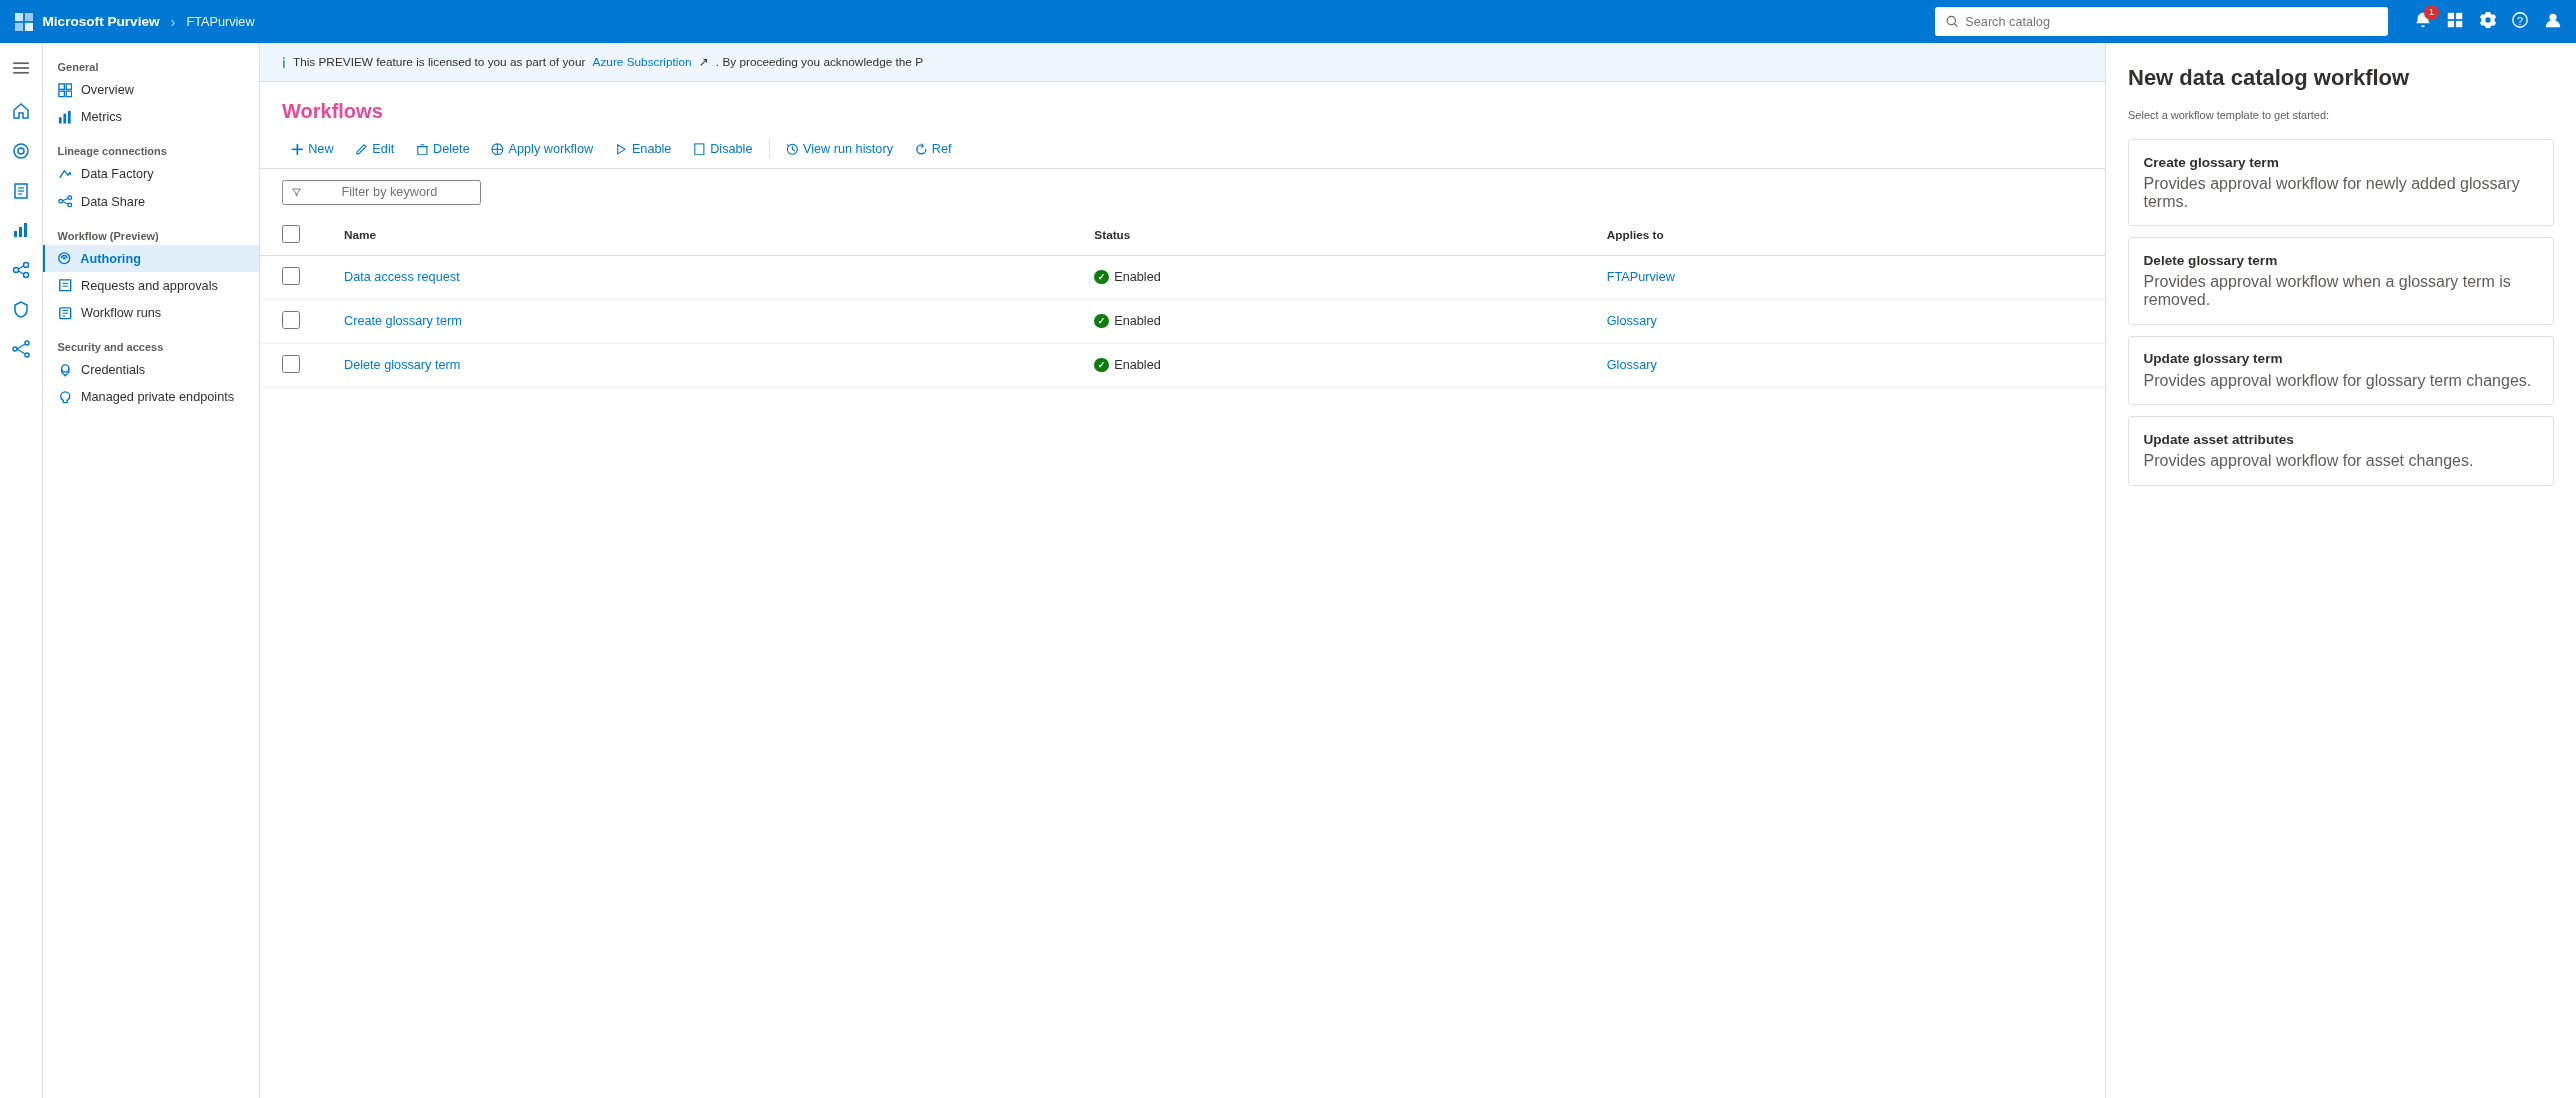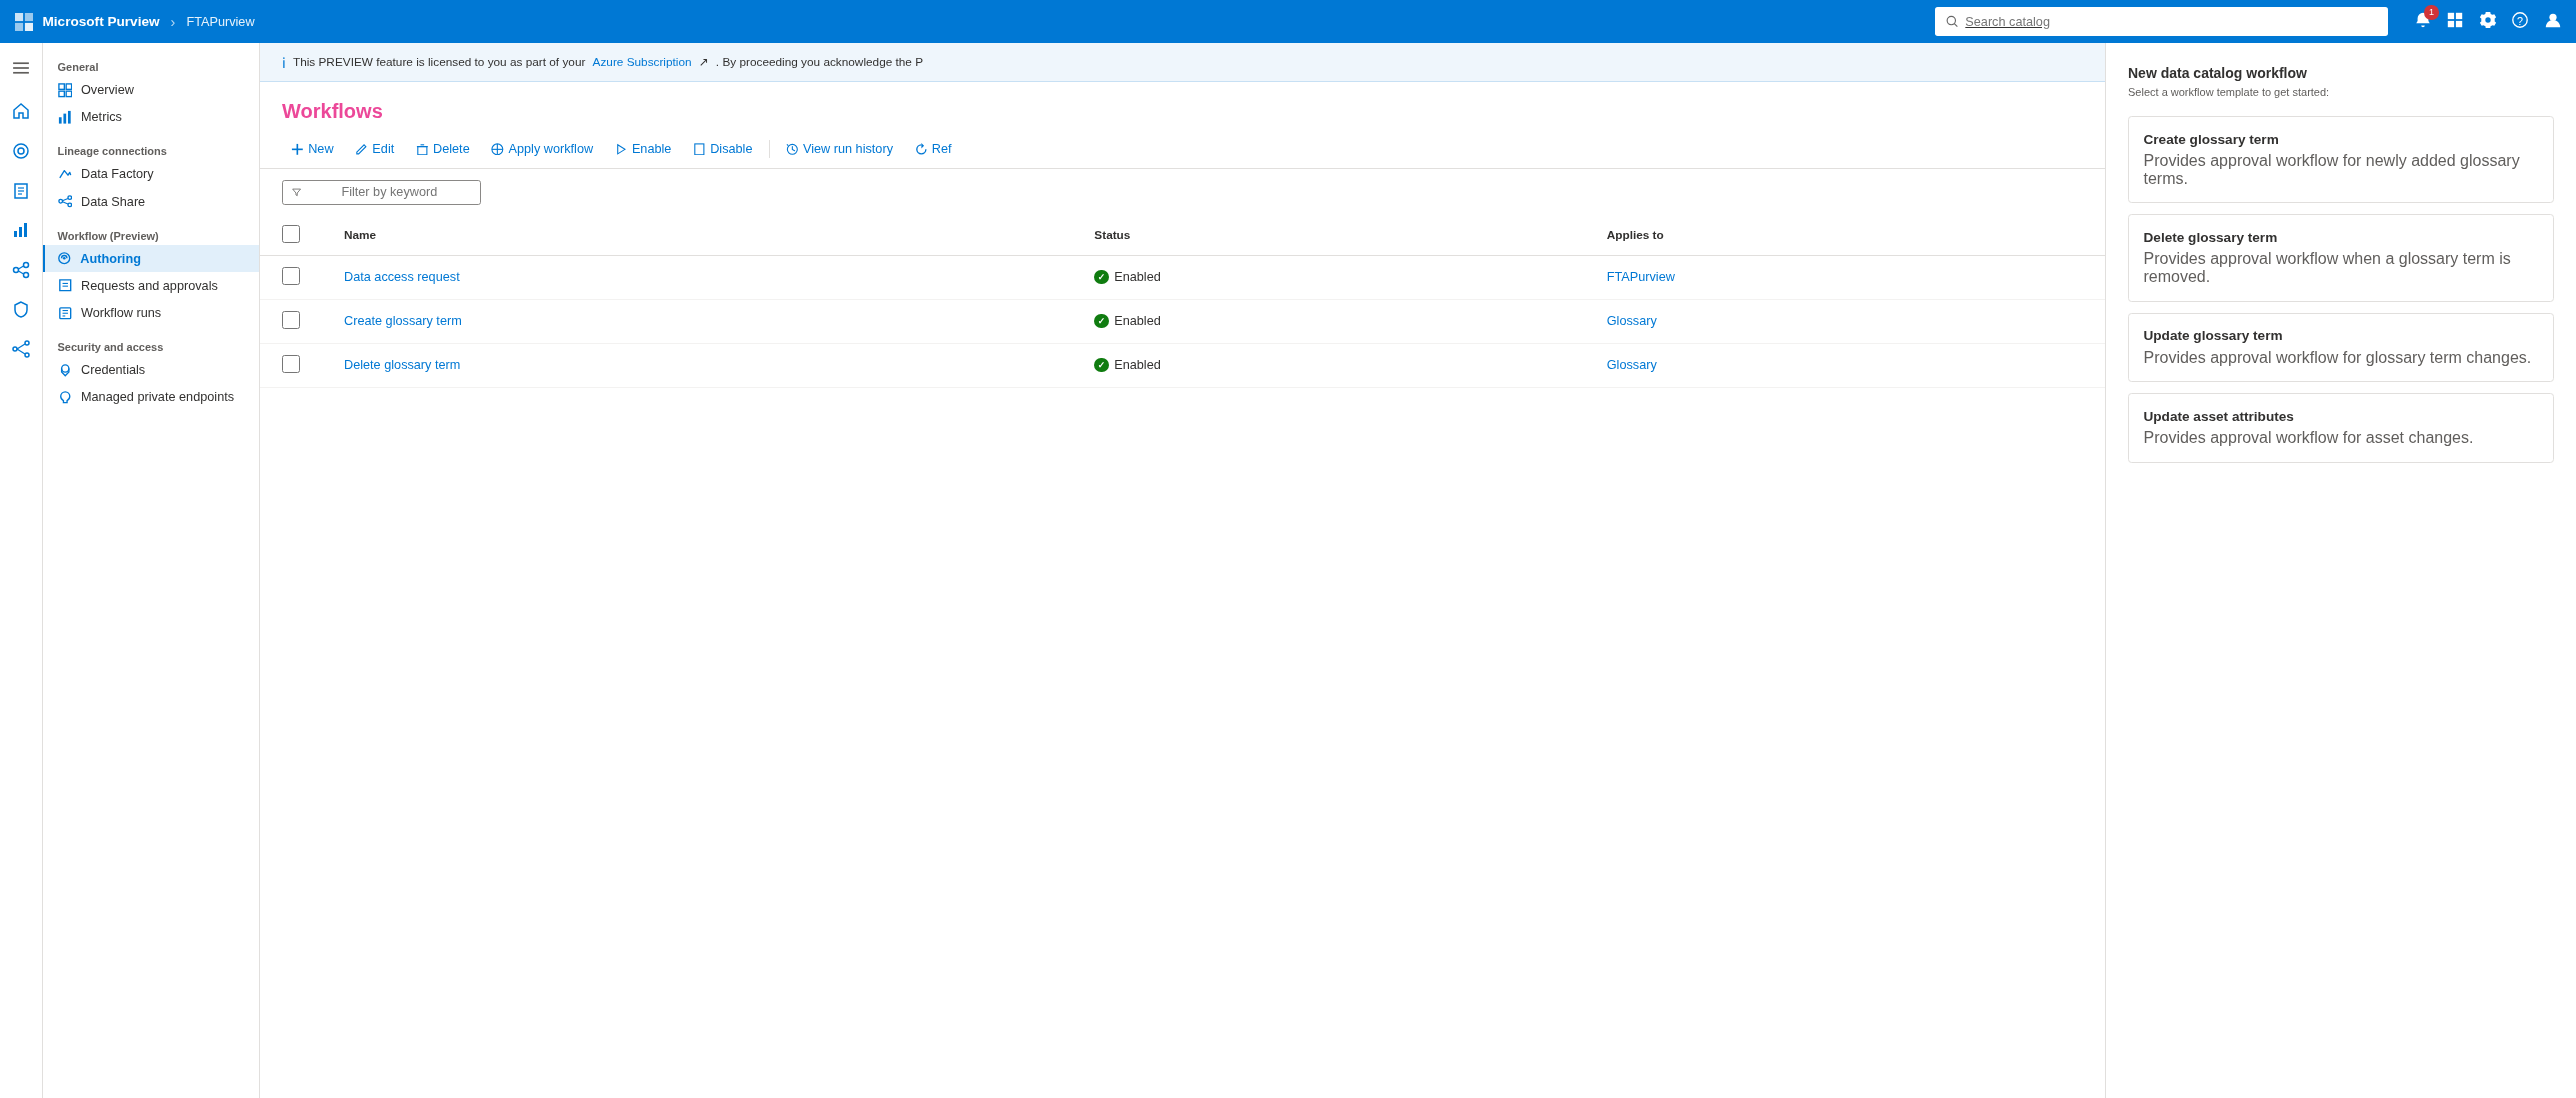--- a/index.html
+++ b/index.html
@@ -13,21 +13,21 @@
     }
     .topnav-brand { display: flex; align-items: center; gap: 10px; font-size: 13.6px; font-weight: 600; color: white; }
     .topnav-separator { color: rgba(255,255,255,0.7); font-size: 14.5px; }
     .topnav-tenant { font-size: 12.7px; color: rgba(255,255,255,0.9); }
     .topnav-search {
       margin-left: auto; display: flex; align-items: center;
       background: white; border-radius: 2.7px;
       width: 453px; height: 29px; padding: 0 11px; gap: 7.2px;
     }
     .topnav-search input {
-      border: none; outline: none; width: 100%; font-size: 12.7px; color: #333; text-decoration: underline;
+      border: none; outline: none; width: 100%; font-size: 12.7px; color: #333;
     }
     .topnav-icons { display: flex; align-items: center; gap: 14.5px; margin-left: 14.5px; }
     .topnav-icon { color: white; font-size: 16.3px; cursor: pointer; position: relative; }
     .badge {
       position: absolute; top: -5.4px; right: -7.2px;
       background: #d13438; color: white; border-radius: 50%;
       width: 14.5px; height: 14.5px; font-size: 9px;
       display: flex; align-items: center; justify-content: center;
     }
 
@@ -116,21 +116,21 @@
     .status-enabled { display: flex; align-items: center; gap: 5.4px; color: #323130; }
     .status-dot { width: 14.5px; height: 14.5px; border-radius: 50%; background: #107c10; display: flex; align-items: center; justify-content: center; flex-shrink: 0; }
     .status-dot::after { content: '✓'; color: white; font-size: 9px; font-weight: bold; }
     .link-text { color: #0078d4; text-decoration: none; cursor: pointer; }
 
     
     .right-panel {
       width: 471px; background: white; border-left: 1.8px solid #e1dfdd;
       overflow-y: auto; padding: 22px;
     }
-    .panel-title { font-size: 14px; font-weight: 600; color: #323130; margin-bottom: 5px; }
+    .panel-title { font-size: 22px; font-weight: 600; color: #323130; margin-bottom: 18px; }
     .panel-subtitle { font-size: 11px; color: #605e5c; margin-bottom: 18px; }
     .template-card {
       border: 0.9px solid #e1dfdd; border-radius: 3.6px;
       padding: 14.5px; margin-bottom: 11px; cursor: pointer;
       background: white;
     }
     .template-name { font-size: 13.6px; font-weight: 600; color: #323130; margin-bottom: 5.4px; }
     .template-desc { font-size: 16px; color: #605e5c; }
   </style>
 </head>

